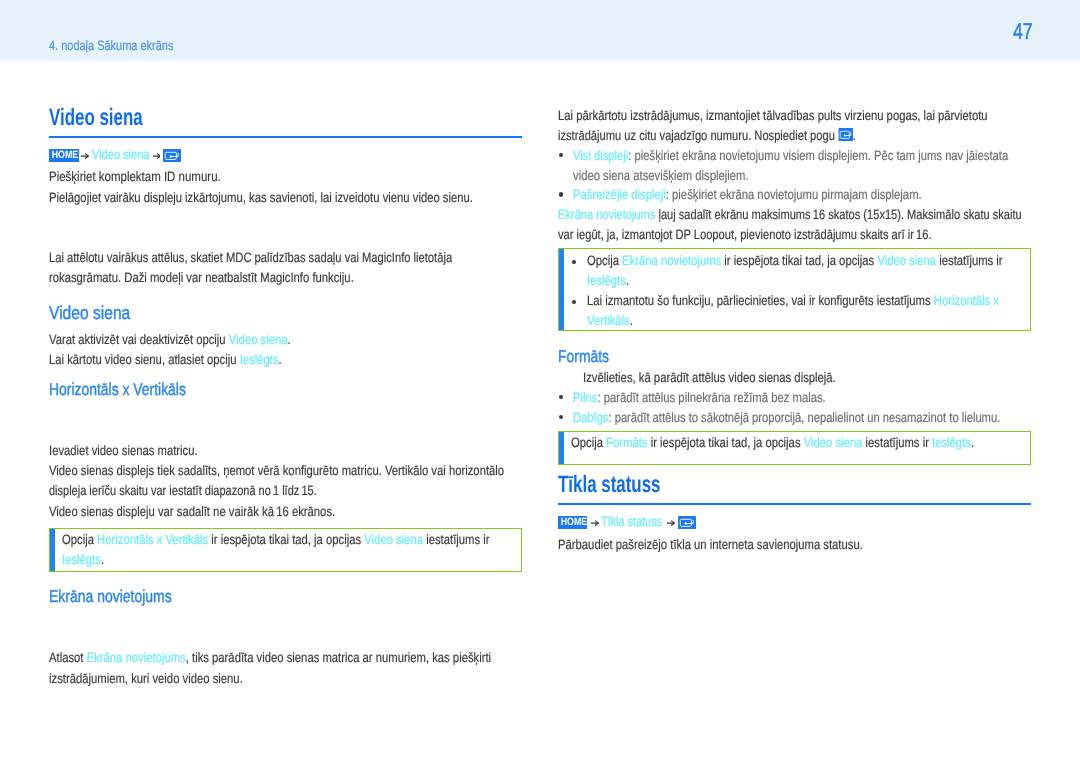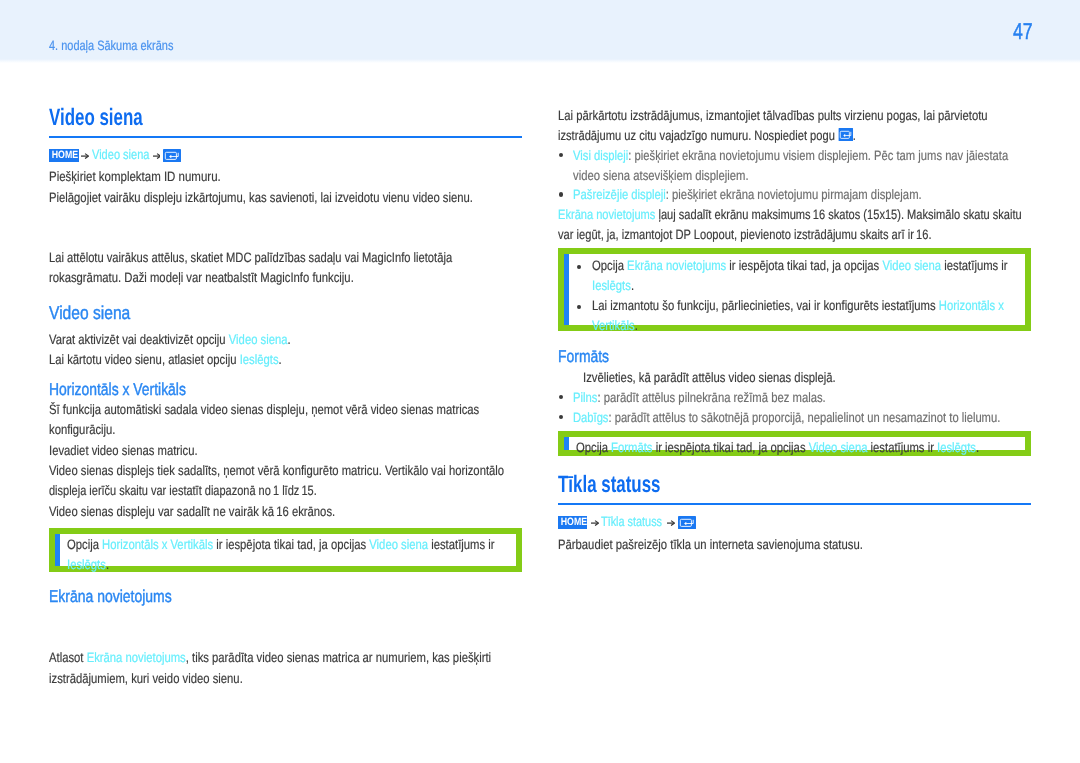--- a/index.html
+++ b/index.html
@@ -19,21 +19,21 @@
 .blk{position:absolute}
 .h1{font-size:23.7px;line-height:24px;font-weight:700;color:#0d6cf0;white-space:nowrap;transform-origin:0 50%}
 .h2{font-size:18.66px;line-height:19px;color:#2a87f2;white-space:nowrap;transform-origin:0 50%;-webkit-text-stroke:0.42px}
 .h3{font-size:17.15px;line-height:18px;color:#2a87f2;white-space:nowrap;transform-origin:0 50%;-webkit-text-stroke:0.42px}
 .ln{font-size:13.6px;line-height:20.05px;white-space:nowrap;transform:scaleX(0.830);transform-origin:0 50%;color:#3c3c3c;-webkit-text-stroke:0.18px}
 .t-b{color:#3c3c3c}
 .t-l{color:#67eefc}
 .t-g{color:#6f6f6f}
 .dot{position:absolute;left:0.6px;top:7.0px;width:4.1px;height:4.1px;border-radius:50%;background:#3a3a3a}
 .ln.bl{margin-left:14.7px}
-.note{position:absolute;border:6px solid #84cc16;background:#fff}
+.note{position:absolute;border:1px solid #84cc16;background:#fff}
 .nbar{position:absolute;left:0;top:0;bottom:0;width:5px;background:#1f83f7}
 .nbody{position:absolute;left:12.4px;right:0;top:1.5px}
 .nitem{position:relative}
 .ndot{position:absolute;left:0.85px;top:9.4px;width:4.1px;height:4.4px;border-radius:50%;background:#3a3a3a}
 .ln.nbl{margin-left:15.2px}
 .crumb{position:absolute;left:0;top:0}
 .badge{position:absolute;height:12.75px;background:#1a78f2;color:#fff;font-size:10.6px;font-weight:700;
   line-height:12.9px;text-align:right;overflow:hidden}
 .badge span{display:inline-block;transform:scaleX(0.83);transform-origin:50% 50%}
 .arwbox{position:absolute}
@@ -87,24 +87,20 @@
 <div class="ln"><span class="t-b">rokasgrāmatu. Daži modeļi var neatbalstīt MagicInfo funkciju.</span></div>
 </div>
 <div class="blk h2" style="left:49px;top:303.031px;width:473px;transform:scaleX(0.8365)"><span>Video siena</span></div>
 <div class="blk" style="left:49px;top:329.76px;width:473px">
 <div class="ln"><span class="t-b">Varat aktivizēt vai deaktivizēt opciju </span><span class="t-l">Video siena</span><span class="t-b">.</span></div>
 </div>
 <div class="blk" style="left:49px;top:349.96px;width:473px">
 <div class="ln"><span class="t-b">Lai kārtotu video sienu, atlasiet opciju </span><span class="t-l">Ieslēgts</span><span class="t-b">.</span></div>
 </div>
 <div class="blk h3" style="left:49px;top:379.754px;width:473px;transform:scaleX(0.812)"><span>Horizontāls x Vertikāls</span></div>
-<div class="blk" style="left:49px;top:400.26px;width:473px">
-<div class="ln"><span class="t-b">Šī funkcija automātiski sadala video sienas displeju, ņemot vērā video sienas matricas</span></div>
-<div class="ln"><span class="t-b">konfigurāciju.</span></div>
-</div>
 <div class="blk" style="left:49px;top:440.76px;width:473px">
 <div class="ln"><span class="t-b">Ievadiet video sienas matricu.</span></div>
 </div>
 <div class="blk" style="left:49px;top:461.06px;width:473px">
 <div class="ln"><span class="t-b">Video sienas displejs tiek sadalīts, ņemot vērā konfigurēto matricu. Vertikālo vai horizontālo</span></div>
 <div class="ln" style="transform:scaleX(0.8085)"><span class="t-b">displeja ierīču skaitu var iestatīt diapazonā no 1 līdz 15.</span></div>
 </div>
 <div class="blk" style="left:49px;top:501.56px;width:473px">
 <div class="ln"><span class="t-b">Video sienas displeju var sadalīt ne vairāk kā 16 ekrānos.</span></div>
 </div>
@@ -162,21 +158,21 @@
 <div class="ln"><span class="t-b">Izvēlieties, kā parādīt attēlus video sienas displejā.</span></div>
 </div>
 <div class="blk" style="left:558px;top:387.76px;width:473px">
 <div class="dot"></div>
 <div class="ln bl"><span class="t-l">Pilns</span><span class="t-g">: parādīt attēlus pilnekrāna režīmā bez malas.</span></div>
 </div>
 <div class="blk" style="left:558px;top:407.96px;width:473px">
 <div class="dot"></div>
 <div class="ln bl" style="transform:scaleX(0.823)"><span class="t-l">Dabīgs</span><span class="t-g">: parādīt attēlus to sākotnējā proporcijā, nepalielinot un nesamazinot to lielumu.</span></div>
 </div>
-<div class="note" style="left:558px;top:430.8px;width:473px;height:25px">
+<div class="note" style="left:558px;top:430.8px;width:473px;height:34px">
 <div class="nbar"></div>
 <div class="nbody">
 <div class="ln"><span class="t-b">Opcija </span><span class="t-l">Formāts</span><span class="t-b"> ir iespējota tikai tad, ja opcijas </span><span class="t-l">Video siena</span><span class="t-b"> iestatījums ir </span><span class="t-l">Ieslēgts</span><span class="t-b">.</span></div>
 </div>
     </div>
 <div class="blk h1" style="left:558px;top:472.92px;width:473px;transform:scaleX(0.714)"><span>Tīkla statuss</span></div>
 <div class="rule" style="left:558px;top:502.8px;width:473px"></div>
 <div class="crumb">
 <div class="badge" style="left:558.4px;top:515.9px;width:28.6px"><span>HOME</span></div>
 <div class="arwbox" style="left:591px;top:519.85px">

